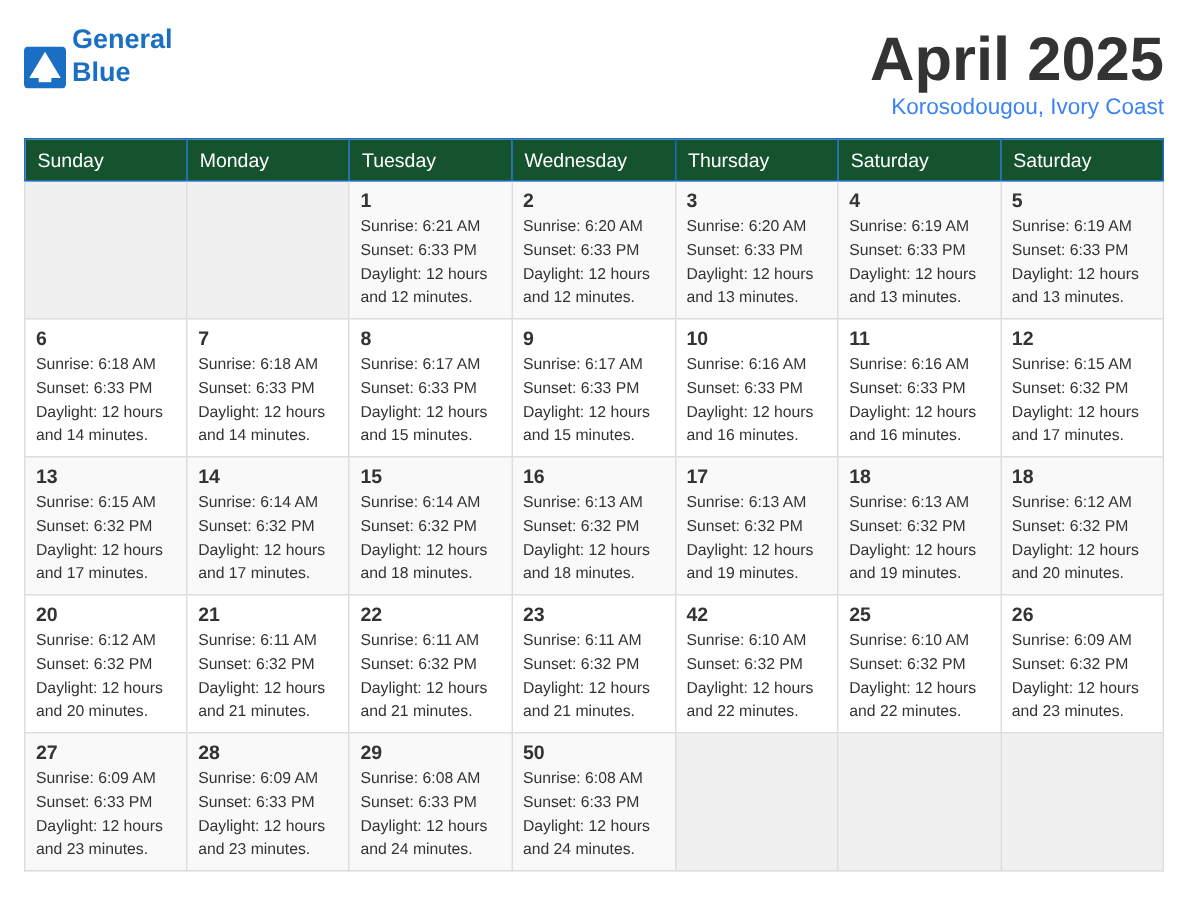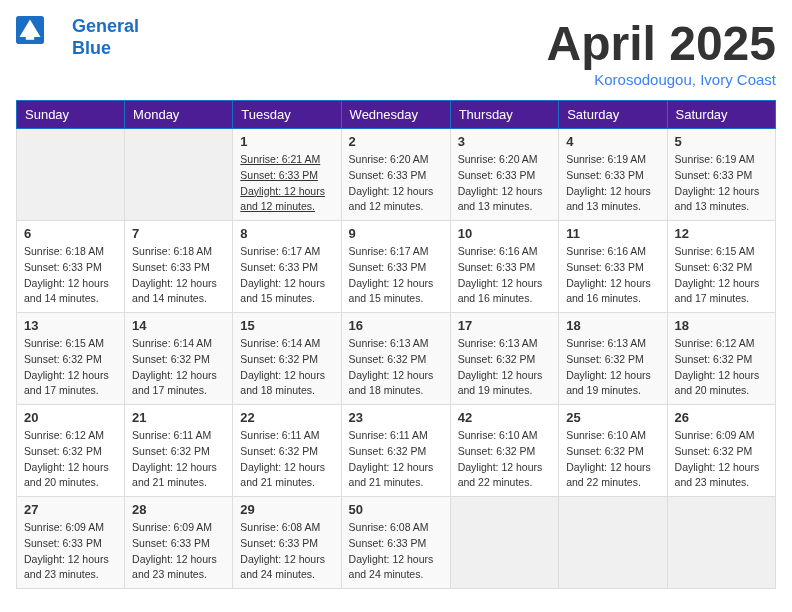--- a/index.html
+++ b/index.html
@@ -11,56 +11,55 @@
       padding: 16px;
     }
     .header {
       display: flex;
       justify-content: space-between;
       align-items: flex-start;
       margin-bottom: 12px;
     }
     .logo {
       display: flex;
-      align-items: flex-start;
-      gap: 24px;
+      align-items: flex-end;
     }
     .logo-text {
       font-size: 18px;
       font-weight: bold;
       color: #333;
       line-height: 1.2;
     }
     .logo-text span {
       color: #1a6fc4;
     }
     .logo-icon {
       width: 28px;
       height: 28px;
       margin-right: 4px;
     }
     .title-block {
       text-align: right;
     }
     .month-title {
-      font-size: 48px;
+      font-size: 41px;
       font-weight: bold;
       color: #333;
     }
     .location-title {
       font-size: 15px;
       color: #3b82f6;
     }
     table {
       width: 100%;
       border-collapse: collapse;
       font-size: 11px;
     }
     thead tr th {
-      background-color: #4c1d95;
+      background-color: #14532d;
       color: #fff;
       text-align: left;
       padding: 6px 8px;
       font-size: 13px;
       font-weight: normal;
       border: 1px solid #1a6fc4;
     }
     tbody tr {
       vertical-align: top;
     }
@@ -122,21 +121,21 @@
         <th>Saturday</th>
         <th>Saturday</th>
       </tr>
   </thead>
   <tbody id="calendar-body">
   <tr>
         <td class="empty-cell"></td>
         <td class="empty-cell"></td>
         <td>
           <span class="day-num">1</span>
-          <div class="day-info" style="white-space: pre-line; text-decoration: underline;">Sunrise: 6:21 AM
+          <div class="day-info" style="white-space: pre-line;">Sunrise: 6:21 AM
 Sunset: 6:33 PM
 Daylight: 12 hours
 and 12 minutes.</div>
         </td>
         <td>
           <span class="day-num">2</span>
           <div class="day-info" style="white-space: pre-line;">Sunrise: 6:20 AM
 Sunset: 6:33 PM
 Daylight: 12 hours
 and 12 minutes.</div>

